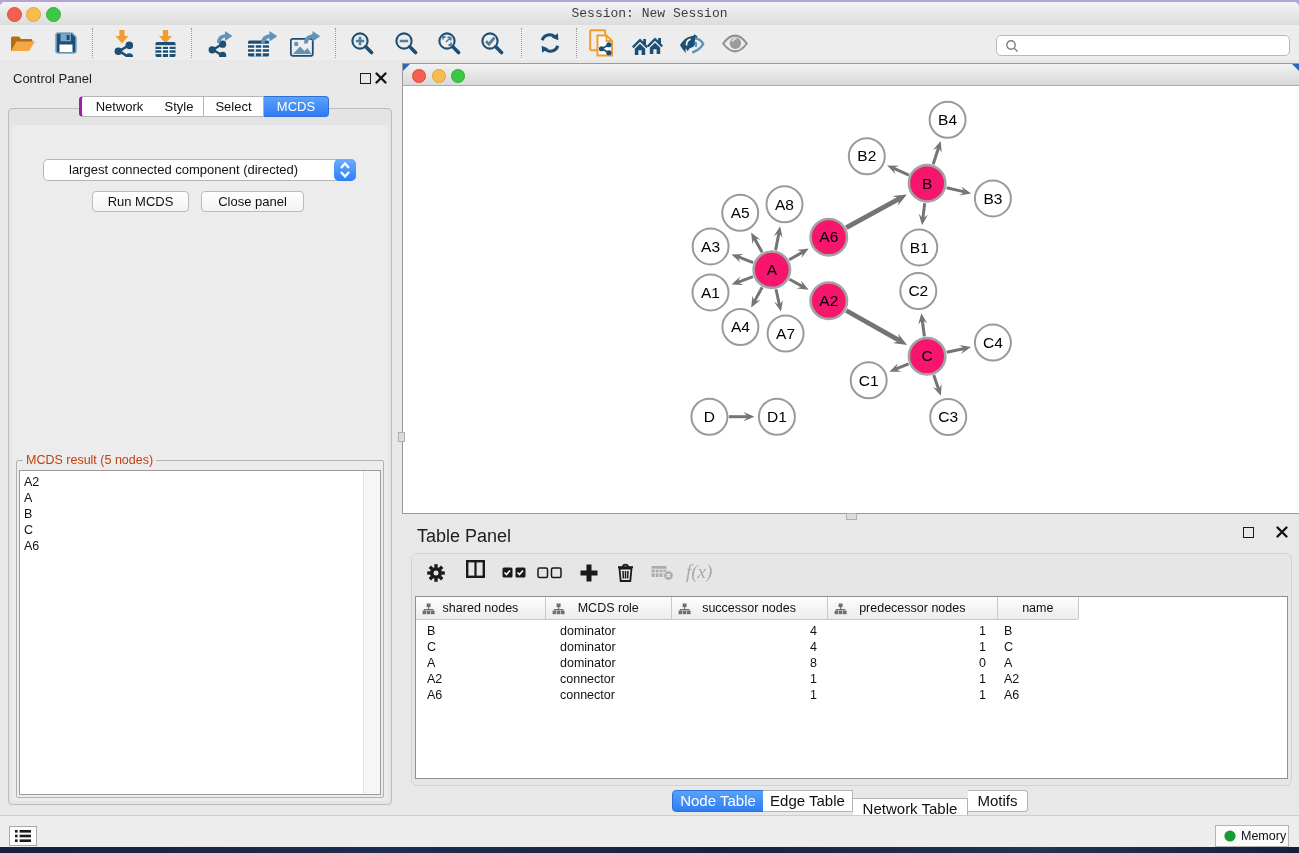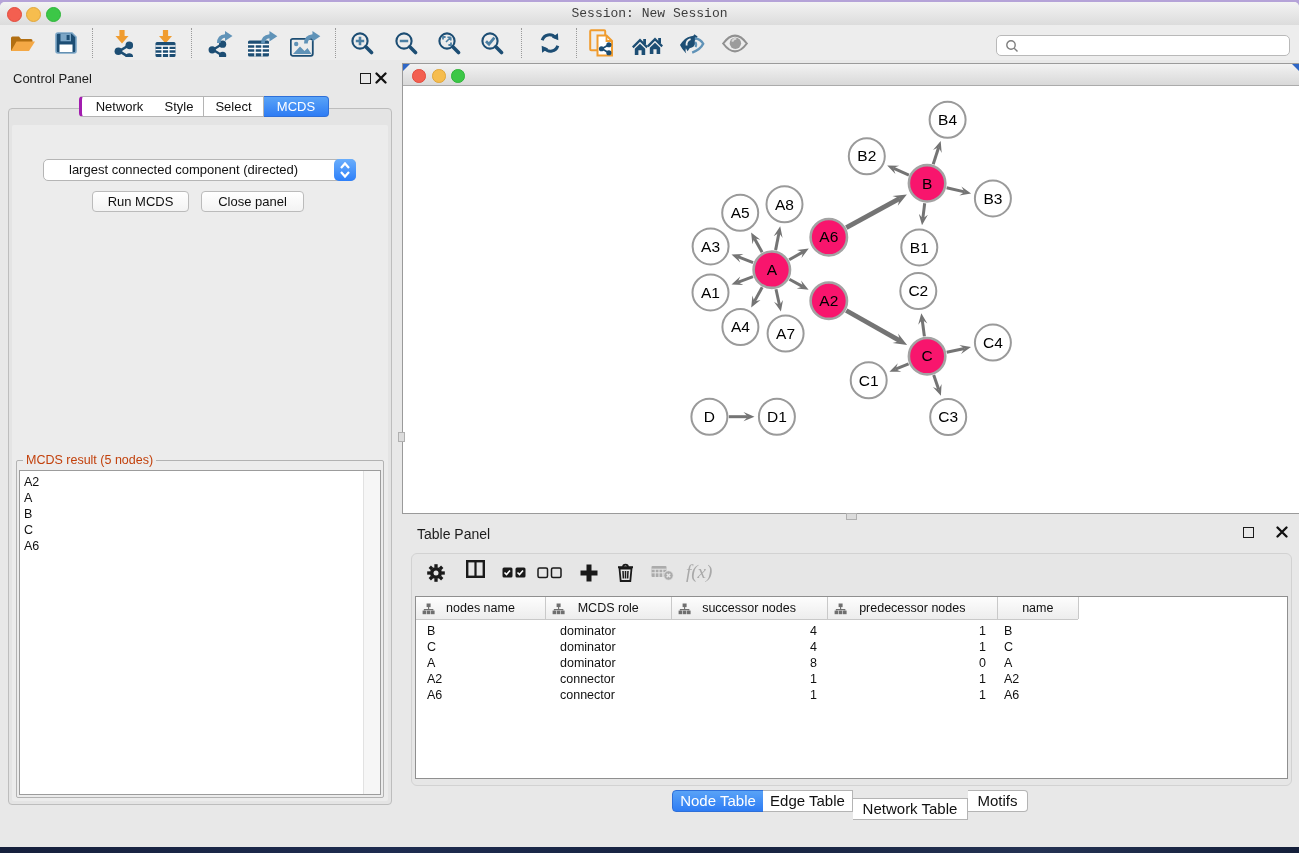--- a/index.html
+++ b/index.html
@@ -51,21 +51,21 @@
 
   
   #netwin{left:402px;top:3px;width:897px;height:449px;border:1px solid #9a9a9a;border-right:none;}
   #net-titlebar{position:absolute;left:0;right:0;top:0;height:21px;
      background:linear-gradient(#f2f2f2,#d9d9d9);border-bottom:1px solid #ababab;}
   #net-canvas{position:absolute;left:0;right:0;top:22px;bottom:0;background:#fff;}
   #net-title-text{position:absolute;left:0;right:0;top:3px;text-align:center;font-size:13px;color:#222;}
   .tl2{position:absolute;top:5px;width:11.5px;height:11.5px;border-radius:50%;}
 
   
-  #tp-title{left:417px;top:466px;font-size:14px;color:#1c1c1c;}
+  #tp-title{left:417px;top:466px;font-size:18px;color:#1c1c1c;}
   #tp-pane{left:411px;top:493px;width:879px;height:231px;background:#e6e6e6;border:1px solid #d2d2d2;border-radius:6px;}
   #tbl{position:absolute;left:3px;top:42px;width:871px;height:181px;background:#fff;border:1px solid #8f8f8f;}
   .th{position:absolute;top:0;height:22px;background:linear-gradient(#fdfdfd,#ededed);border-right:1px solid #c9c9c9;}
   .th .lbl{position:absolute;top:4px;width:100%;text-align:center;font-size:12.5px;color:#111;}
   #thead-line{position:absolute;left:0;width:662px;top:22px;height:1px;background:#c9c9c9;}
   .td{position:absolute;font-size:12.5px;color:#111;height:16px;line-height:16px;}
   .num{text-align:right;}
 
   .floatbtn{position:absolute;width:9px;height:9px;border:1.5px solid #1a1a1a;background:transparent;}
 
@@ -448,21 +448,21 @@
         <div class="th" style="left:0px;width:129px;">
             <svg width="13" height="12" viewBox="0 0 13 12" style="position:absolute;left:6px;top:6px">
               <g fill="#6f6f6f">
                 <rect x="4.6" y="0.5" width="4" height="3.6"></rect>
                 <rect x="0.6" y="7.6" width="3.6" height="3.6"></rect>
                 <rect x="4.8" y="7.6" width="3.6" height="3.6"></rect>
                 <rect x="9" y="7.6" width="3.6" height="3.6"></rect>
                 <path d="M6.6 4.1 v2 M2.4 7.6 v-1 h8.4 v1" stroke="#6f6f6f" stroke-width="1.1" fill="none"></path>
               </g>
             </svg>
-            <div class="lbl">nodes name</div>
+            <div class="lbl">shared nodes</div>
           </div>
           <div class="th" style="left:130px;width:124.5px;">
             <svg width="13" height="12" viewBox="0 0 13 12" style="position:absolute;left:6px;top:6px">
               <g fill="#6f6f6f">
                 <rect x="4.6" y="0.5" width="4" height="3.6"></rect>
                 <rect x="0.6" y="7.6" width="3.6" height="3.6"></rect>
                 <rect x="4.8" y="7.6" width="3.6" height="3.6"></rect>
                 <rect x="9" y="7.6" width="3.6" height="3.6"></rect>
                 <path d="M6.6 4.1 v2 M2.4 7.6 v-1 h8.4 v1" stroke="#6f6f6f" stroke-width="1.1" fill="none"></path>
               </g>
@@ -524,13 +524,33 @@
           <div class="td" style="left:588px;top:90px;">A6</div>
       </div>
     </div>
 
     <div class="btab first" style="left:672px;width:90px;border-left:1px solid #b4b4b4;border-radius:4px 0 0 4px;background:linear-gradient(#59a3f7,#2e7cf4);color:#fff;border-color:#2e6fd8;">Node Table</div>
     <div class="btab" style="left:763px;width:89px;">Edge Table</div>
     <div class="btab" style="left:853px;width:114px;margin-top:8px;">Network Table</div>
     <div class="btab" style="left:968px;width:59px;border-radius:0 4px 4px 0;">Motifs</div>
   </div>
 
+  <div id="statusbar" class="abs">
+    <div id="listbtn">
+        <svg style="position:absolute;left:5px;top:2px" width="16" height="14" viewBox="0 0 16 14">
+          <g fill="#1a1a1a">
+            <rect x="0" y="1" width="2.6" height="2.6"></rect>
+            <rect x="0" y="5.7" width="2.6" height="2.6"></rect>
+            <rect x="0" y="10.4" width="2.6" height="2.6"></rect>
+            <rect x="4.6" y="1" width="11.4" height="2.6"></rect>
+            <rect x="4.6" y="5.7" width="11.4" height="2.6"></rect>
+            <rect x="4.6" y="10.4" width="11.4" height="2.6"></rect>
+          </g>
+        </svg>
+      </div>
+    <div id="membtn">
+        <svg style="position:absolute;left:8px;top:4px" width="12" height="12" viewBox="0 0 12 12">
+          <circle cx="6" cy="6" r="5.6" fill="#179a33"></circle>
+        </svg>
+        <span style="position:absolute;left:25px;top:2.5px;">Memory</span>
+      </div>
+  </div>
 </div>
 
 </body></html>

